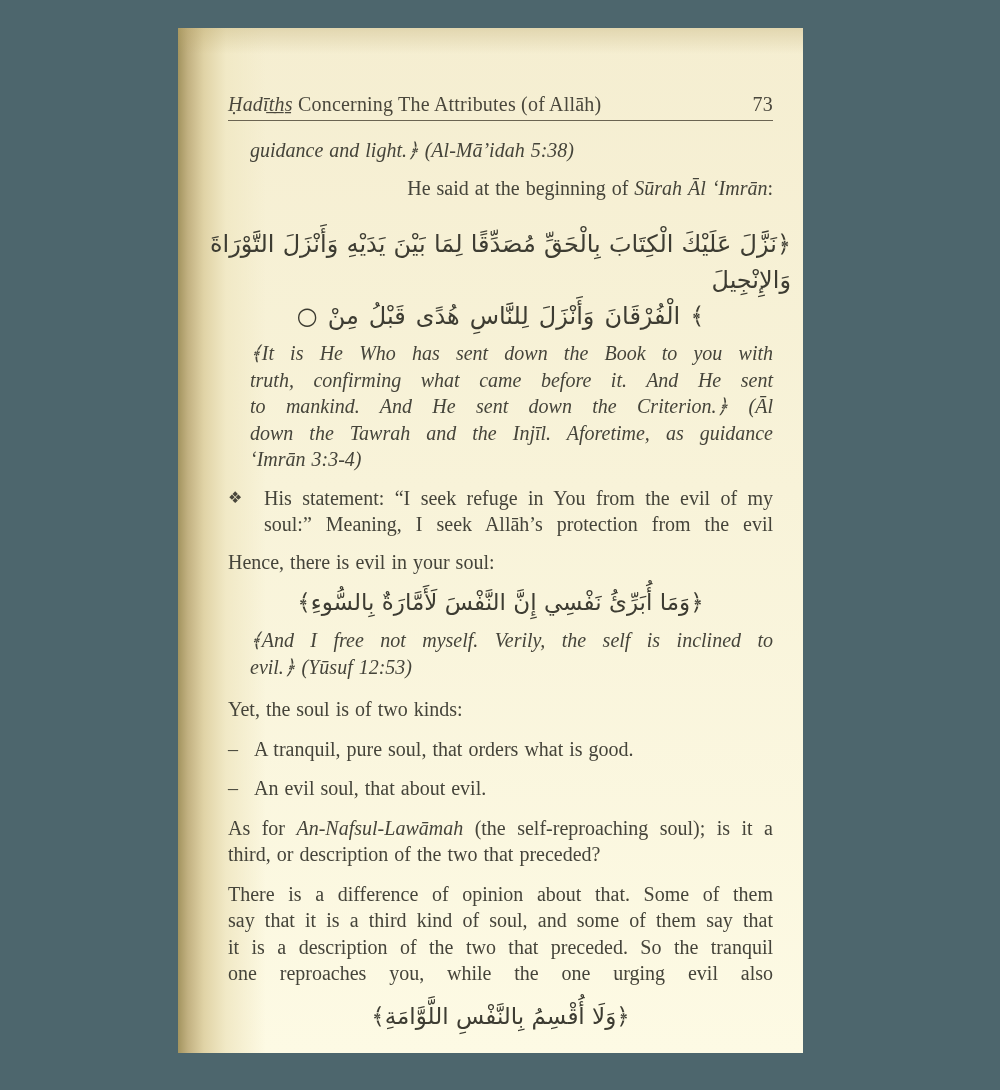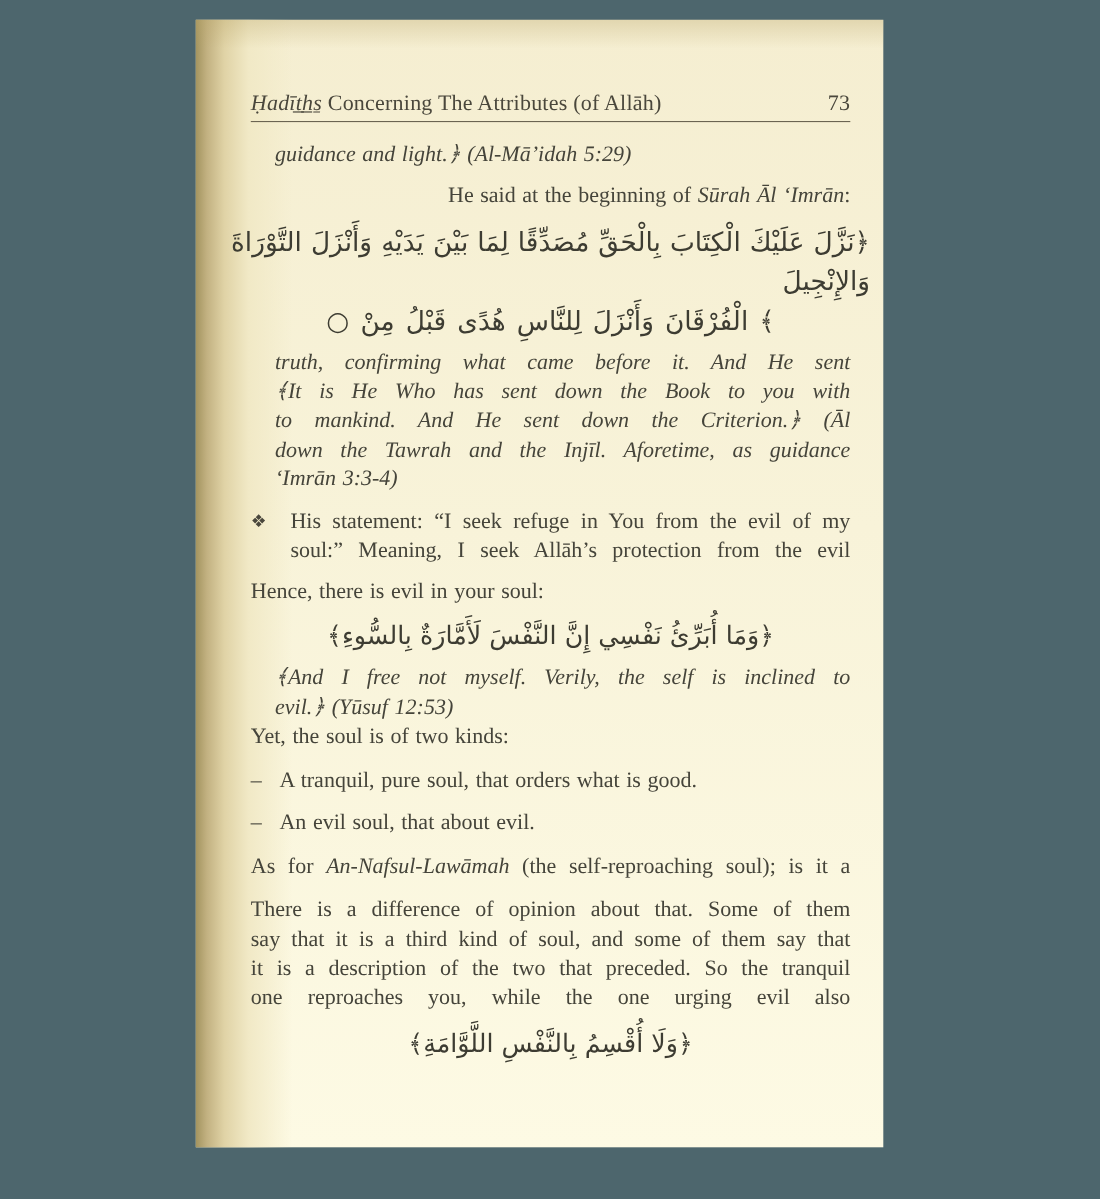--- a/index.html
+++ b/index.html
@@ -2,21 +2,21 @@
 <html><head>
 <meta charset="utf-8">
 <style>
   html,body{margin:0;padding:0;}
   body{
     width:1000px;height:1090px;position:relative;overflow:hidden;
     background:#4d666d;
     font-family:"Liberation Serif","DejaVu Serif","DejaVu Sans",serif;
   }
   .book-page{
-    position:absolute;left:178px;top:18px;width:625px;height:1025px;
+    position:absolute;left:178px;top:28px;width:625px;height:1025px;
     background:
       linear-gradient(180deg, rgba(185,165,105,0.32) 0px, rgba(185,165,105,0) 26px),
       linear-gradient(90deg, #a3945f 0px, #c2b181 10px, #e0d3a6 26px, #f1e9c6 48px, rgba(246,238,206,0) 88px),
       linear-gradient(180deg, #f5eed1 0%, #f8f3d9 45%, #fdfae4 100%);
     box-sizing:border-box;
     padding:64px 30px 0 50px;
     color:#45443a;
   }
   .running-header{
     display:flex;justify-content:space-between;align-items:baseline;
@@ -43,58 +43,58 @@
   .arabic-row span{direction:rtl;unicode-bidi:isolate;}
   .arabic-center{direction:rtl;text-align:center;line-height:34px;font-size:23px;}
   .bullet-block{display:flex;margin-top:12px;}
   .bullet-marker{
     width:36px;flex:none;font-family:"DejaVu Sans",sans-serif;
     font-size:16px;line-height:26.5px;color:#4a473c;
   }
   .bullet-lines{flex:1;}
   .dash-item{display:flex;margin-top:13px;}
   .dash-item .dash{width:26px;flex:none;}
-  .mt-big{}
+  .mt-big{margin-top:16px;}
 </style>
 </head>
 <body>
 
 <div class="book-page">
 
   <div class="running-header">
     <div>
       <span class="title-lead">Ḥadīt̲h̲s̱</span><span> Concerning The Attributes (of Allāh)</span>
     </div>
     <div>73</div>
   </div>
   <hr class="header-rule">
 
-  <div class="body-text italic indented" style="margin-top:16px;">guidance and light.﴿ (Al-Mā’idah 5:29)</div>
+  <div class="body-text italic indented" style="margin-top:16px;">guidance and light.﴿ (Al-Mā’idah 5:38)</div>
 
   <div class="body-text" style="margin-top:11px;text-align:right;">
     <span>He said at the beginning of </span><span class="italic">Sūrah Āl ‘Imrān</span><span>:</span>
   </div>
 
-  <div style="margin-top:11px;">
+  <div style="margin-top:25px;">
     <div class="arabic arabic-line1" dir="rtl">﴿نَزَّلَ عَلَيْكَ الْكِتَابَ بِالْحَقِّ مُصَدِّقًا لِمَا بَيْنَ يَدَيْهِ وَأَنْزَلَ التَّوْرَاةَ وَالإِنْجِيلَ</div>
     <div class="arabic arabic-row">
         <span dir="rtl">○</span>
         <span dir="rtl">مِنْ</span>
         <span dir="rtl">قَبْلُ</span>
         <span dir="rtl">هُدًى</span>
         <span dir="rtl">لِلنَّاسِ</span>
         <span dir="rtl">وَأَنْزَلَ</span>
         <span dir="rtl">الْفُرْقَانَ</span>
         <span dir="rtl">﴾</span>
       </div>
   </div>
 
   <div class="body-text italic indented" style="margin-top:6px;">
+    <div class="jline">﴾It is He Who has sent down the Book to you with</div>
     <div class="jline">truth, confirming what came before it. And He sent</div>
-    <div class="jline">﴾It is He Who has sent down the Book to you with</div>
     <div class="jline">to mankind. And He sent down the Criterion.﴿ (Āl</div>
     <div class="jline">down the Tawrah and the Injīl. Aforetime, as guidance</div>
     <div>‘Imrān 3:3-4)</div>
   </div>
 
   <div class="bullet-block body-text">
     <div class="bullet-marker">❖</div>
     <div class="bullet-lines">
       <div class="jline">His statement: “I seek refuge in You from the evil of my</div>
       <div class="jline">soul:” Meaning, I seek Allāh’s protection from the evil</div>
@@ -118,20 +118,21 @@
   </div>
   <div class="dash-item body-text">
     <span class="dash">–</span>
     <span>An evil soul, that about evil.</span>
   </div>
 
   <div class="body-text" style="margin-top:13px;">
     <div class="jline">
       <span>As for </span><span class="italic">An-Nafsul-Lawāmah</span><span> (the self-reproaching soul); is it a</span>
     </div>
+    <div>third, or description of the two that preceded?</div>
   </div>
 
   <div class="body-text" style="margin-top:13px;">
     <div class="jline">There is a difference of opinion about that. Some of them</div>
     <div class="jline">say that it is a third kind of soul, and some of them say that</div>
     <div class="jline">it is a description of the two that preceded. So the tranquil</div>
     <div class="jline">one reproaches you, while the one urging evil also</div>
   </div>
 
   <div class="arabic arabic-center" style="margin-top:12px;">﴿وَلَا أُقْسِمُ بِالنَّفْسِ اللَّوَّامَةِ﴾</div>

